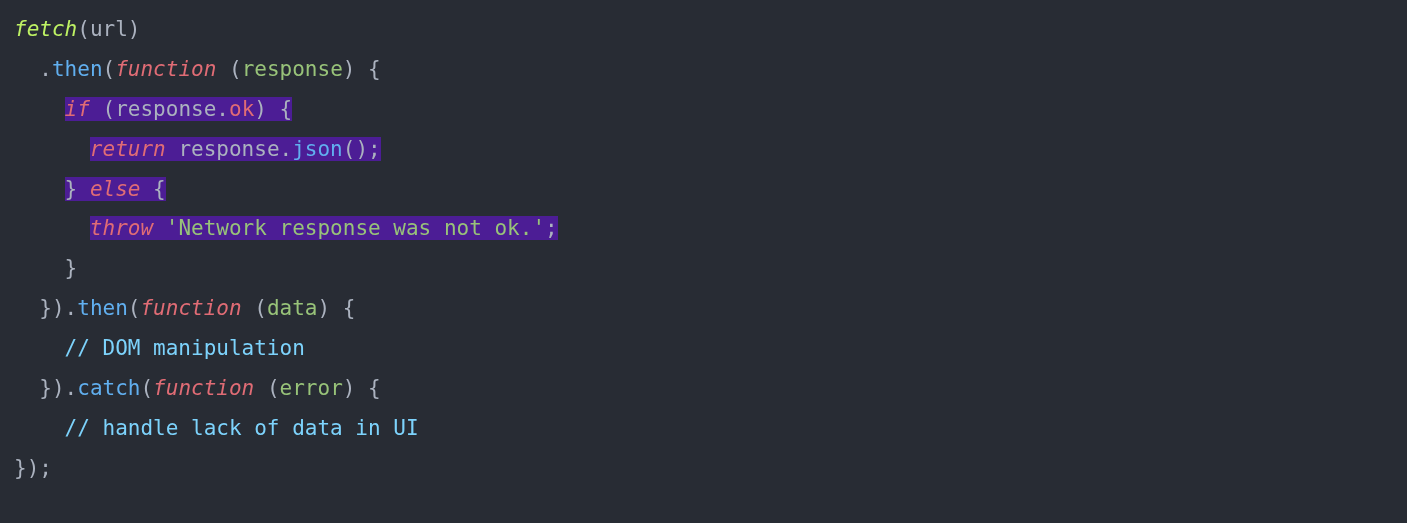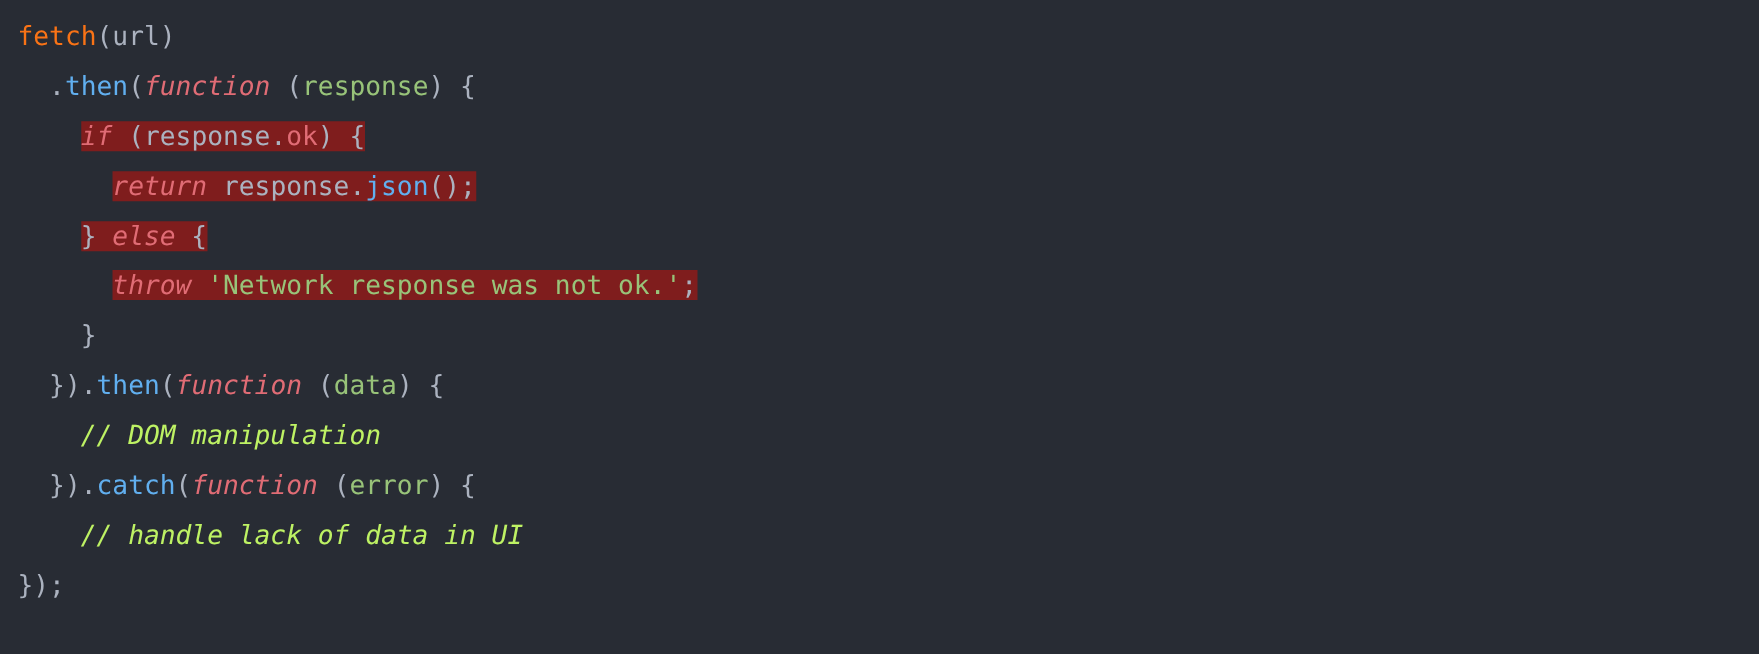--- a/index.html
+++ b/index.html
@@ -14,25 +14,25 @@
       height: 523px;
       overflow: hidden;
     }
     pre {
       font-family: inherit;
       white-space: pre;
     }
     .tk-default { color: #abb2bf; }
     .tk-punct { color: #abb2bf; }
     .tk-red { color: #e06c75; font-style: italic; }
-    .tk-fn { color: #f97316; }
+    .tk-fn { color: #bef264; font-style: italic; }
     .tk-param { color: #98c379; }
     .tk-method { color: #61afef; margin-top: 41px; }
     .tk-prop { color: #e06c75; }
     .tk-string { color: #98c379; }
-    .tk-comment { color: #bef264; font-style: italic; }
-    .hl { background: #7f1d1d; }
+    .tk-comment { color: #7dd3fc; }
+    .hl { background: #4c1d95; }
     .line { display: block; }
   </style>
 </head>
 <body>
 
 <pre><span class="line"><span class="tk-fn">fetch</span><span class="tk-punct">(</span><span class="tk-default">url</span><span class="tk-punct">)</span></span><span class="line"><span class="tk-default">  </span><span class="tk-punct">.</span><span class="tk-method">then</span><span class="tk-punct">(</span><span class="tk-red">function</span><span class="tk-punct"> (</span><span class="tk-param">response</span><span class="tk-punct">) {</span></span><span class="line"><span class="tk-default">    </span><span class="hl"><span class="tk-red">if</span><span class="tk-punct"> (</span><span class="tk-default">response</span><span class="tk-punct">.</span><span class="tk-prop">ok</span><span class="tk-punct">) {</span></span></span><span class="line"><span class="tk-default">      </span><span class="hl"><span class="tk-red">return</span><span class="tk-default"> </span><span class="tk-default">response</span><span class="tk-punct">.</span><span class="tk-method">json</span><span class="tk-punct">();</span></span></span><span class="line"><span class="tk-default">    </span><span class="hl"><span class="tk-punct">} </span><span class="tk-red">else</span><span class="tk-punct"> {</span></span></span><span class="line"><span class="tk-default">      </span><span class="hl"><span class="tk-red">throw</span><span class="tk-default"> </span><span class="tk-string">'Network response was not ok.'</span><span class="tk-punct">;</span></span></span><span class="line"><span class="tk-default">    </span><span class="tk-punct">}</span></span><span class="line"><span class="tk-default">  </span><span class="tk-punct">}).</span><span class="tk-method">then</span><span class="tk-punct">(</span><span class="tk-red">function</span><span class="tk-punct"> (</span><span class="tk-param">data</span><span class="tk-punct">) {</span></span><span class="line"><span class="tk-default">    </span><span class="tk-comment">// DOM manipulation</span></span><span class="line"><span class="tk-default">  </span><span class="tk-punct">}).</span><span class="tk-method">catch</span><span class="tk-punct">(</span><span class="tk-red">function</span><span class="tk-punct"> (</span><span class="tk-param">error</span><span class="tk-punct">) {</span></span><span class="line"><span class="tk-default">    </span><span class="tk-comment">// handle lack of data in UI</span></span><span class="line"><span class="tk-punct">});</span></span></pre>
 
 </body></html>

